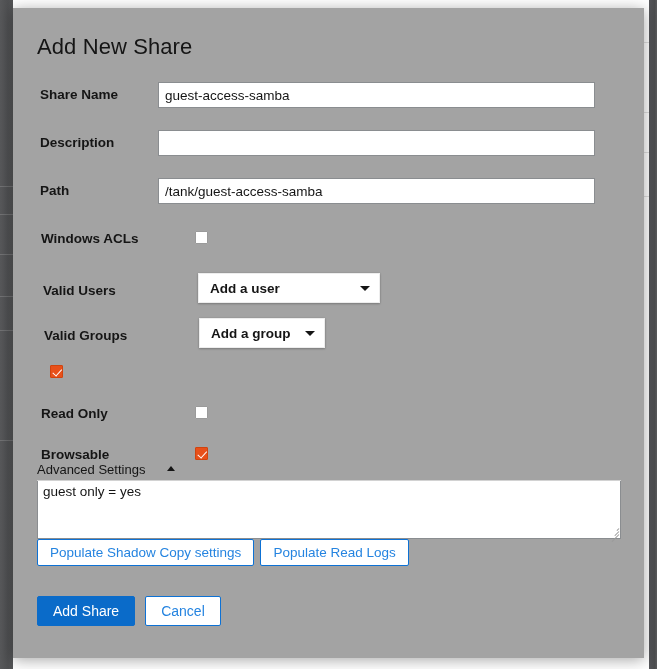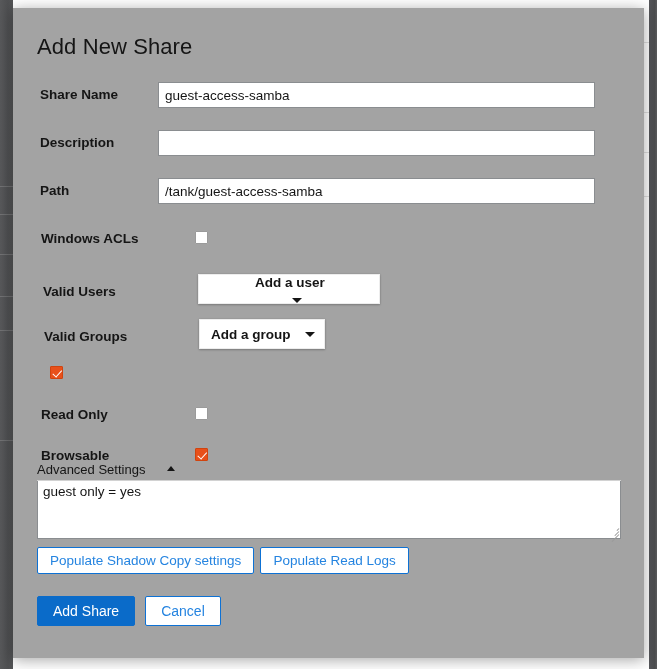--- a/index.html
+++ b/index.html
@@ -169,21 +169,21 @@
     background: #ffffff;
     border: 1px solid #ededed;
     box-shadow: 0 1px 2px rgba(3,3,3,.22), 0 0 2px rgba(3,3,3,.10);
     font-size: 13.5px;
     font-weight: bold;
     color: #151515;
     cursor: pointer;
     font-family: "Liberation Sans", sans-serif;
     white-space: nowrap;
   }
-  .dropdown.wide { width: 182px; flex-direction: column; }
+  .dropdown.wide { width: 182px; }
   .caret-down {
     width: 0; height: 0;
     border-left: 5px solid transparent;
     border-right: 5px solid transparent;
     border-top: 5.5px solid #151515;
     margin-left: 14px;
   }
 
   
   .adv {
@@ -245,21 +245,20 @@
     height: 1px;
     background: #9a9a9a;
     transform-origin: right center;
     transform: rotate(-45deg);
     display: block;
   }
 
   .populate-row {
     display: flex;
     gap: 6px;
-    margin-top: 8px;
   }
   .btn-outline {
     box-sizing: border-box;
     height: 27px;
     padding: 0 12px;
     background: #ffffff;
     border: 1px solid #0d71d4;
     color: #2584e0;
     font-size: 13.5px;
     font-family: "Liberation Sans", sans-serif;

